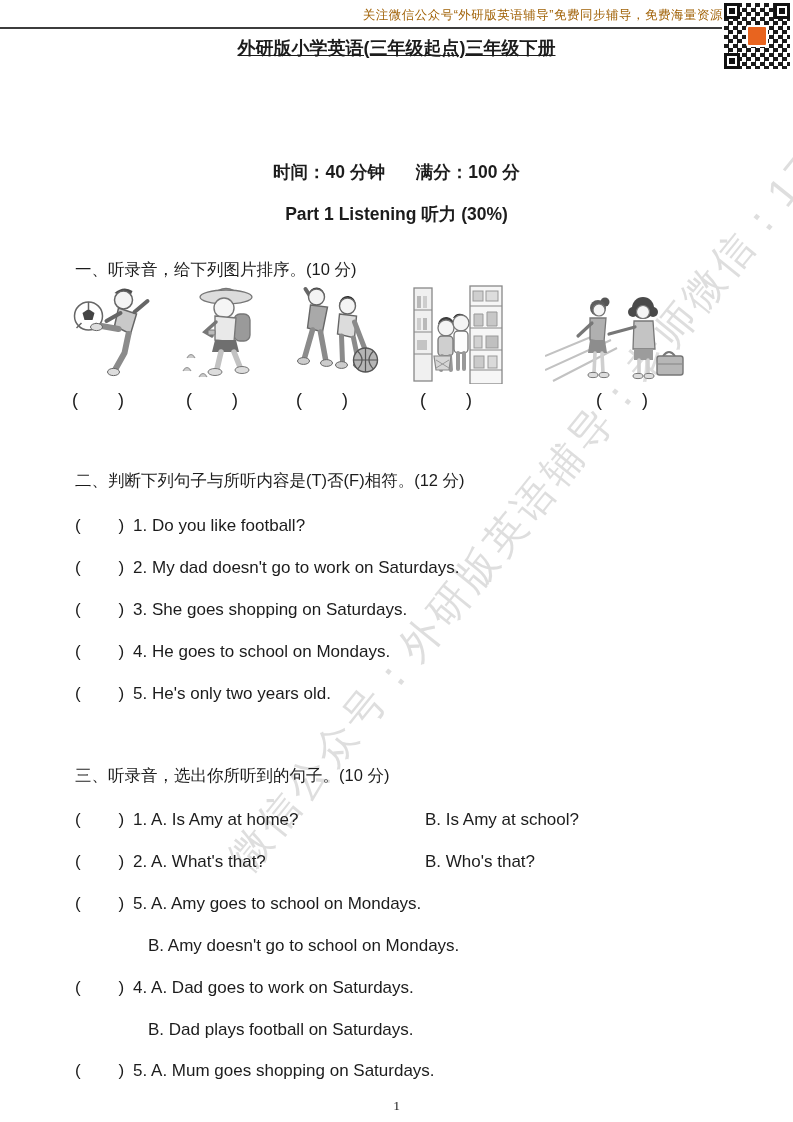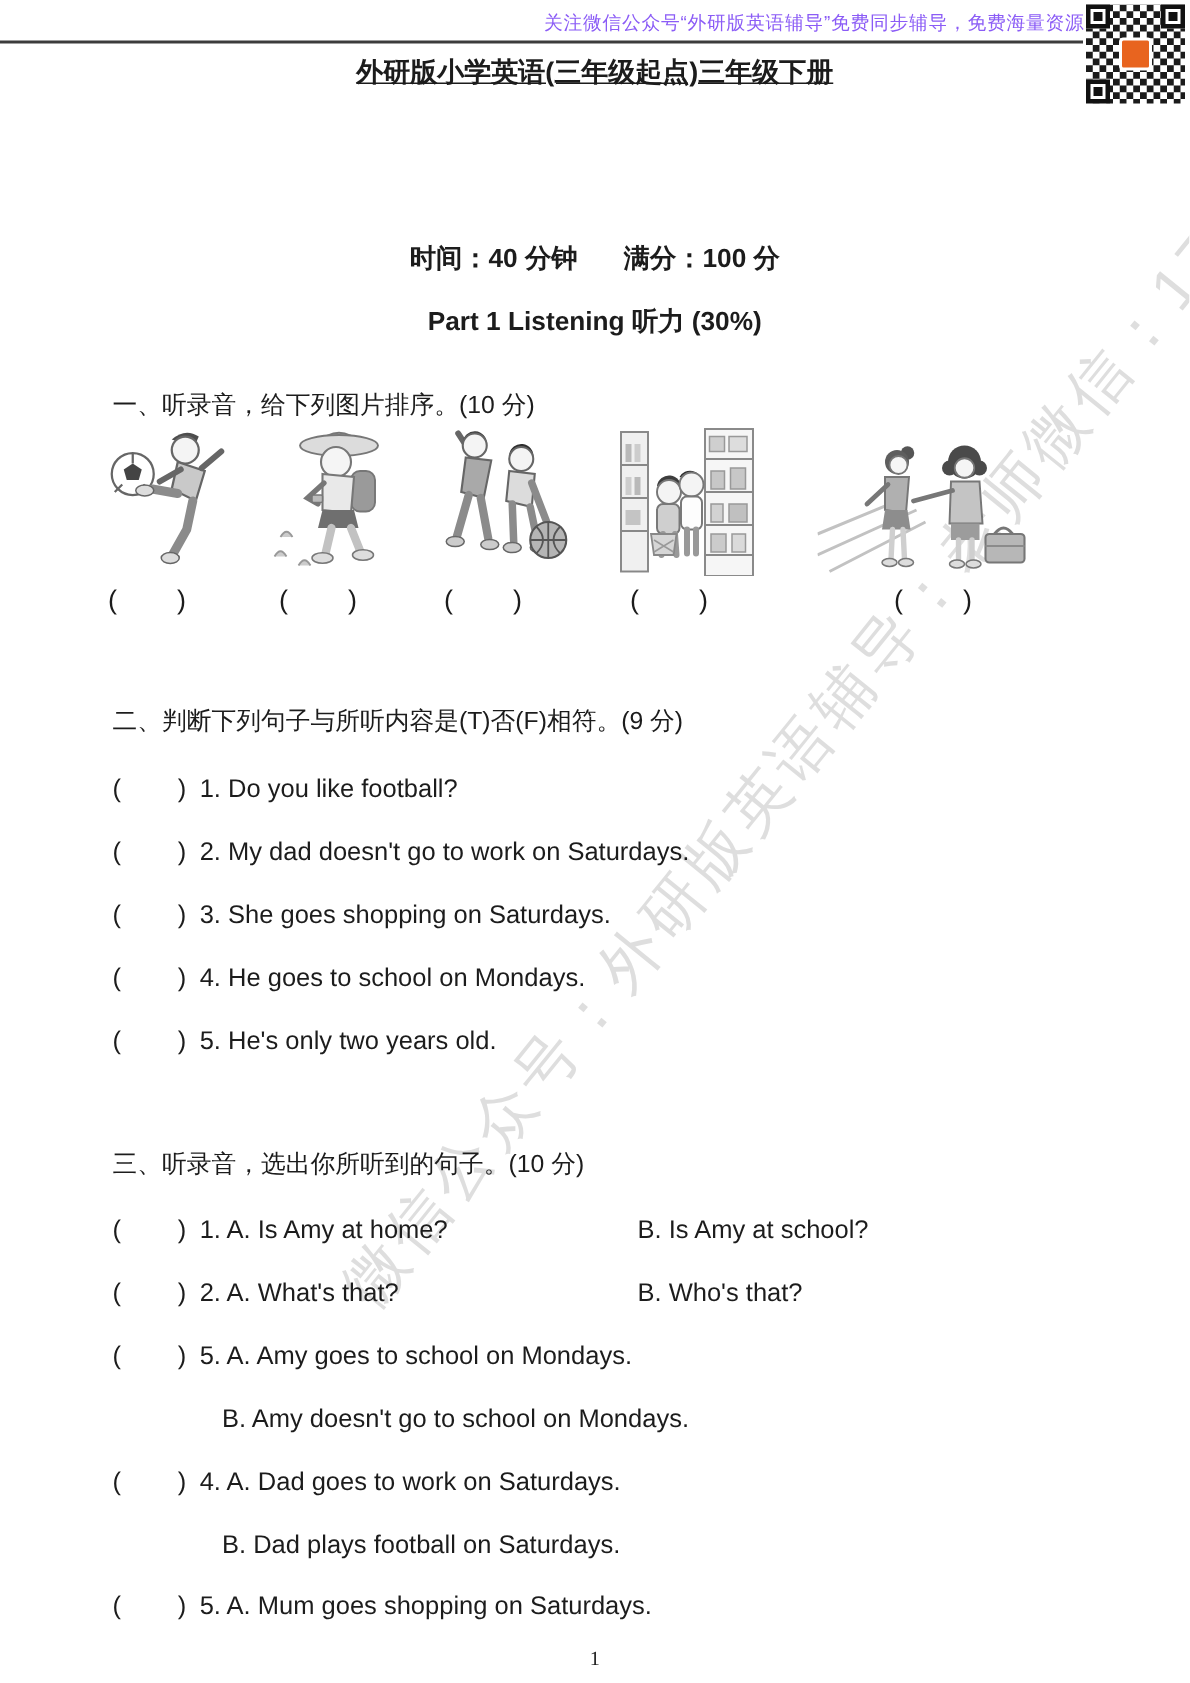--- a/index.html
+++ b/index.html
@@ -1,19 +1,19 @@
 <!DOCTYPE html>
 <html><head>
 <meta charset="utf-8">
 <style>
   html,body{margin:0;padding:0;background:#fff;}
   .page{position:relative;width:793px;height:1122px;background:#fff;overflow:hidden;
         font-family:"Liberation Sans","DejaVu Sans",sans-serif;color:#1c1c1c;}
   
-  .notice{position:absolute;top:7px;right:70px;font-size:12.5px;color:#8b5cf6;letter-spacing:.5px;}
+  .notice{position:absolute;top:7px;right:70px;font-size:12.5px;color:#a16207;letter-spacing:.5px;}
   .top-rule{position:absolute;top:27px;left:0;width:722px;height:1.6px;background:#3c3c3c;}
   .qr{position:absolute;top:3px;right:3px;width:66px;height:66px;
       background:conic-gradient(#1b1b1b 0 25%,#fff 0 50%,#1b1b1b 0 75%,#fff 0 100%) 0 0/9px 9px;}
   .qr .f{position:absolute;width:16px;height:16px;background:#fff;border:3.5px solid #111;box-sizing:border-box;}
   .qr .f::after{content:"";position:absolute;inset:2px;background:#111;}
   .qr .tl{top:0;left:0}.qr .tr{top:0;right:0}.qr .bl{bottom:0;left:0}
   .qr .c{position:absolute;top:50%;left:50%;transform:translate(-50%,-50%);
          width:18px;height:18px;background:#e8641f;border:2px solid #fff;border-radius:3px;}
   
   .center{position:absolute;left:0;width:100%;text-align:center;font-weight:bold;}
@@ -177,21 +177,21 @@
   </div>
 
   <div class="blanks">
     <span style="left:72px">(        )</span>
     <span style="left:186px">(        )</span>
     <span style="left:296px">(        )</span>
     <span style="left:420px">(        )</span>
     <span style="left:596px">(        )</span>
   </div>
 
-  <div class="sec-h" style="top:470px">二、判断下列句子与所听内容是(T)否(F)相符。(9 分)</div>
+  <div class="sec-h" style="top:470px">二、判断下列句子与所听内容是(T)否(F)相符。(12 分)</div>
   <div class="row" style="top:516px">
     <span class="blank">(        )</span><span class="t">1. Do you like football?</span>
   </div>
   <div class="row" style="top:558px">
     <span class="blank">(        )</span><span class="t">2. My dad doesn't go to work on Saturdays.</span>
   </div>
   <div class="row" style="top:600px">
     <span class="blank">(        )</span><span class="t">3. She goes shopping on Saturdays.</span>
   </div>
   <div class="row" style="top:642px">

